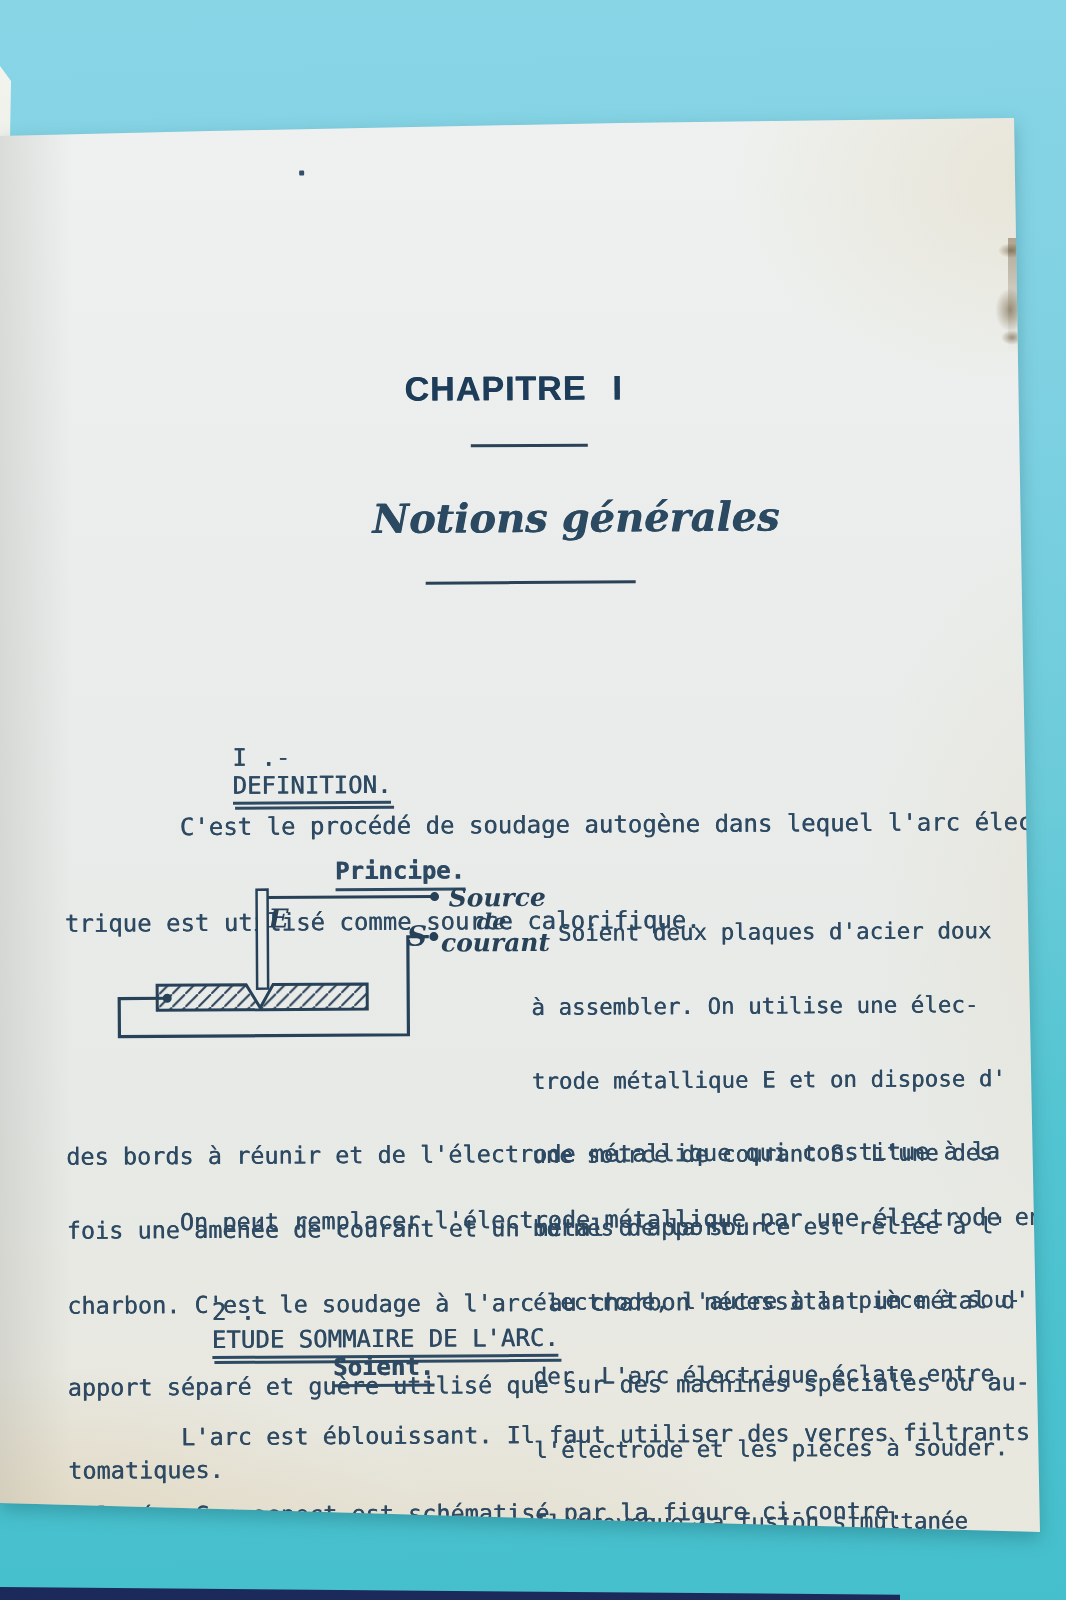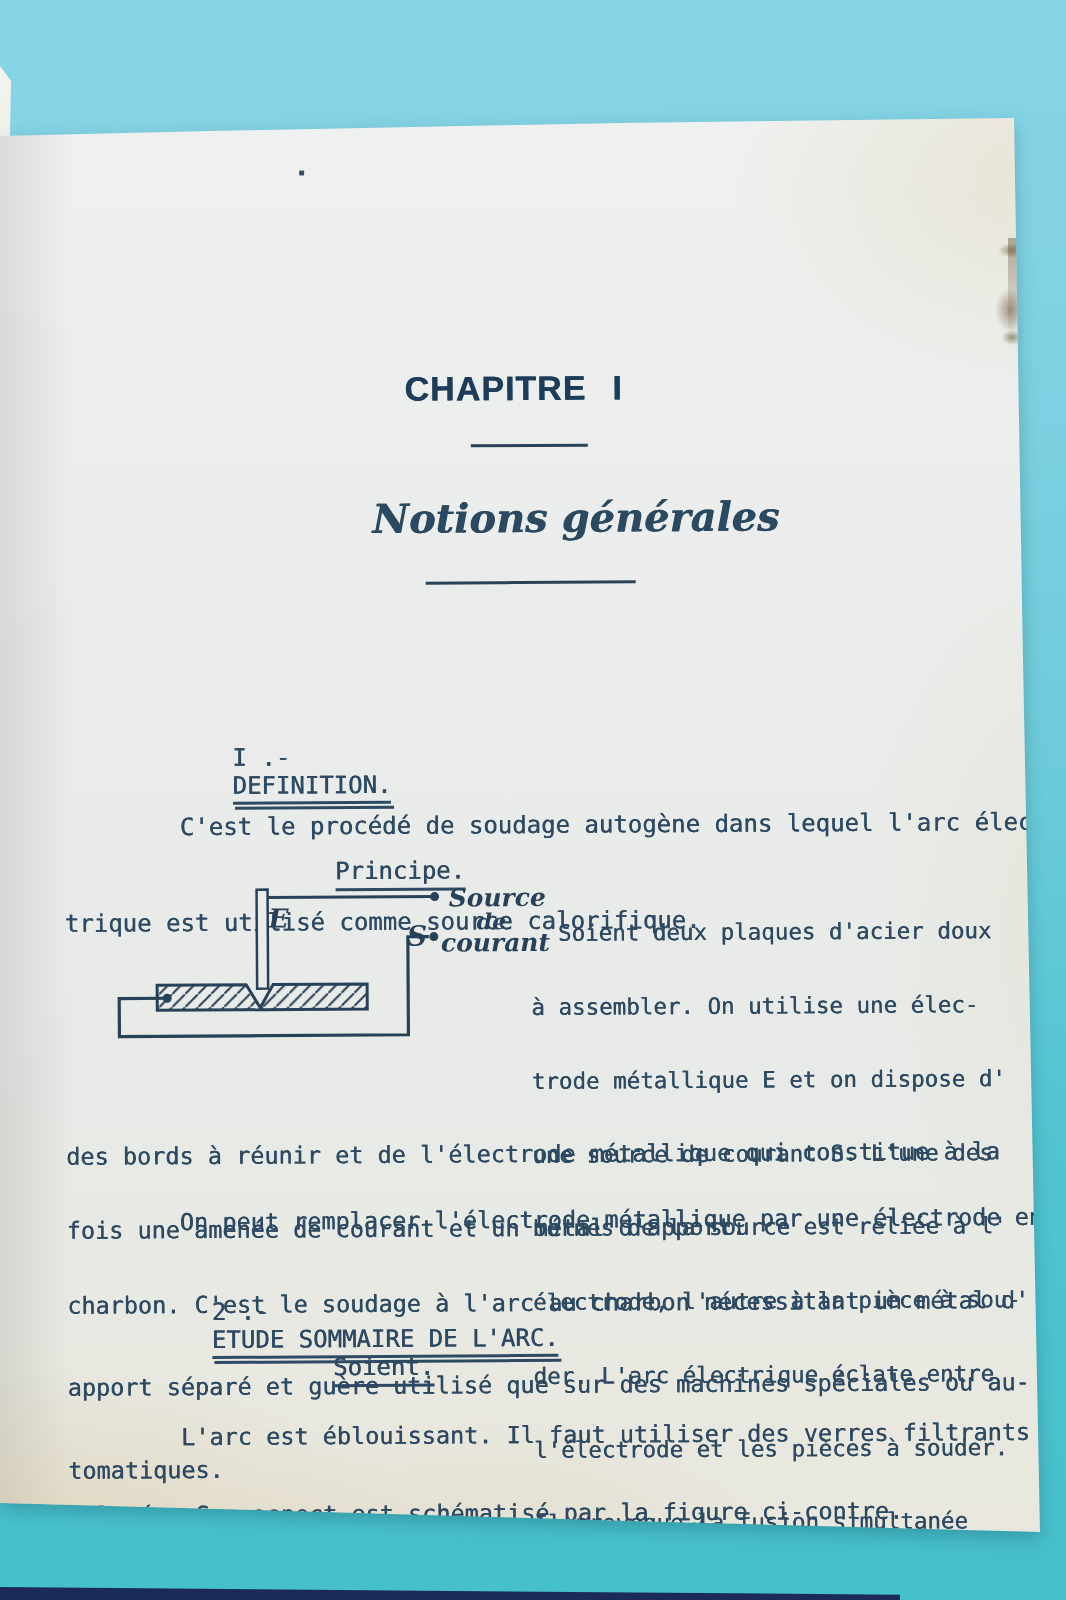--- a/index.html
+++ b/index.html
@@ -26,21 +26,21 @@
         linear-gradient(180deg,#eff2f0 0%,#eaedeb 35%,#e7eae7 68%,#e9e7dc 100%);}
   .content{position:absolute;inset:0;transform:rotate(-0.35deg);color:#2e4a63;}
   
   .block{position:absolute;white-space:pre;text-shadow:.4px 0 0 currentColor;}
   .line-heading{position:absolute;white-space:pre;font-size:24px;text-shadow:.5px 0 0 currentColor;}
   .rc{left:530px;top:872px;font-size:22.5px;line-height:24.6px;}
   .p1{left:64px;top:745px;font-size:24px;line-height:32px;}
   .cont{left:64px;top:1092px;font-size:23.5px;line-height:24.8px;}
   .p2{left:64px;top:1152px;font-size:23.5px;line-height:27.5px;}
   .s2t{left:64px;top:1370px;font-size:23.5px;line-height:26px;}
-  .u1{border-bottom:3px solid currentColor;padding-bottom:3px;}
+  .u1{border-bottom:3px solid currentColor;padding-bottom:3px;font-weight:bold;}
   .u2{display:inline-block;position:relative;border-bottom:3px solid currentColor;padding-bottom:2px;}
   .u2::after{content:'';position:absolute;left:2px;right:-3px;bottom:-8px;height:3px;background:currentColor;}
   .idx{margin-right:26px;}
   
   .chapter{position:absolute;left:407px;top:369px;display:flex;gap:26px;
       font-family:"Liberation Sans","DejaVu Sans",sans-serif;font-weight:bold;
       font-size:34px;letter-spacing:1px;color:#1d3c59;text-shadow:.5px 0 0 #1d3c59;}
   .rule{position:absolute;height:3px;background:#2a4157;}
   .script-title{position:absolute;left:374px;top:494px;
       font-family:"DejaVu Serif","Liberation Serif",serif;font-style:italic;font-weight:bold;

